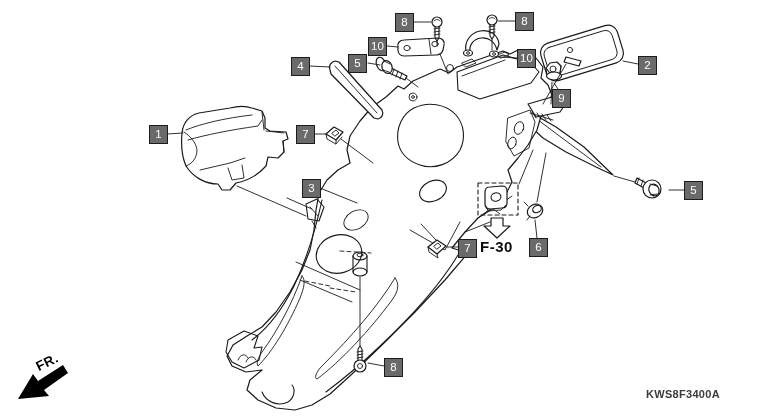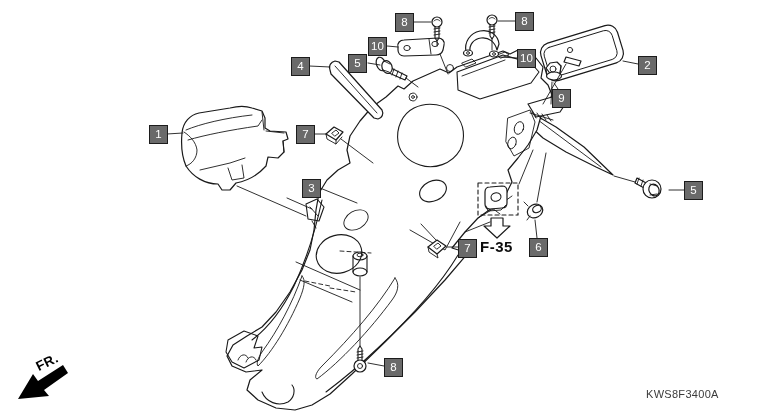--- a/index.html
+++ b/index.html
@@ -16,21 +16,21 @@
     position:absolute;width:19px;height:19px;box-sizing:border-box;
     background:#6a6a6a;border:1px solid #1c1c1c;color:#ffffff;
     display:flex;align-items:center;justify-content:center;
     font-size:11.5px;line-height:1;
   }
   .ref-label{
     position:absolute;left:480px;top:238px;font-size:15px;font-weight:bold;
     color:#0d0d0d;letter-spacing:0.5px;
   }
   .part-code{
-    position:absolute;left:646px;top:388px;font-size:11px;color:#3b3b3b;letter-spacing:0.3px;
+    position:absolute;left:646px;top:388px;font-size:11px;color:#3b3b3b;letter-spacing:0.3px;font-weight:bold;
   }
   .front-label{
     position:absolute;left:40px;top:359px;font-size:13.5px;font-weight:bold;color:#000;
     transform:rotate(-26deg);transform-origin:left bottom;letter-spacing:0.5px;
   }
 </style>
 </head>
 <body>
 
 <div class="stage">
@@ -257,17 +257,17 @@
   <div class="callout" style="left:529px;top:238px;">6</div>
   <div class="callout" style="left:296px;top:125px;">7</div>
   <div class="callout" style="left:458px;top:239px;">7</div>
   <div class="callout" style="left:395px;top:13px;">8</div>
   <div class="callout" style="left:515px;top:12px;">8</div>
   <div class="callout" style="left:384px;top:358px;">8</div>
   <div class="callout" style="left:552px;top:89px;">9</div>
   <div class="callout" style="left:368px;top:37px;">10</div>
   <div class="callout" style="left:517px;top:49px;">10</div>
 
-  <div class="ref-label">F-35</div>
+  <div class="ref-label">F-30</div>
   <div class="part-code">KWS8F3400A</div>
   <div class="front-label">FR.</div>
 
 </div>
 
 </body></html>

